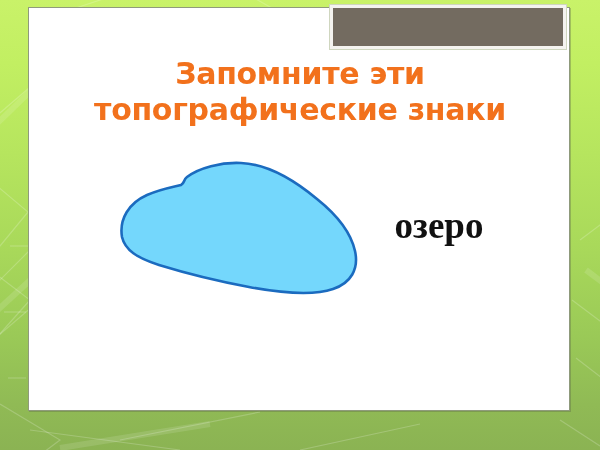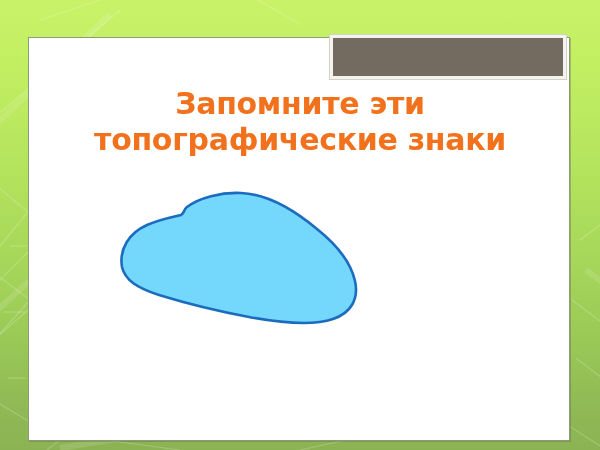--- a/index.html
+++ b/index.html
@@ -30,21 +30,21 @@
     position: absolute;
     inset: 0;
     pointer-events: none;
   }
   .bg-lines svg { display: block; width: 600px; height: 450px; }
 
   
   .panel {
     position: absolute;
     left: 28px;
-    top: 37px;
+    top: 7px;
     width: 542px;
     height: 404px;
     background: #ffffff;
     border: 1px solid #8f9a7c;
     box-sizing: border-box;
     box-shadow: 1px 1px 0 rgba(90,100,70,0.35);
   }
 
   
   .gray-bar {
@@ -159,15 +159,16 @@
                  C 118 17, 140 11, 160 12
                  C 186 13, 212 28, 236 48
                  C 256 64, 270 82, 274 100
                  C 278 118, 270 132, 252 138
                  C 232 145, 200 142, 168 136
                  C 136 130, 104 122, 78 114
                  C 56 107, 44 99, 41 86 Z" fill="#74d7fc" stroke="#1b6bbf" stroke-width="2.6" stroke-linejoin="round"></path>
       </svg>
     </div>
 
+    <div class="caption">озеро</div>
 
   </div>
 </div>
 
 </body></html>

